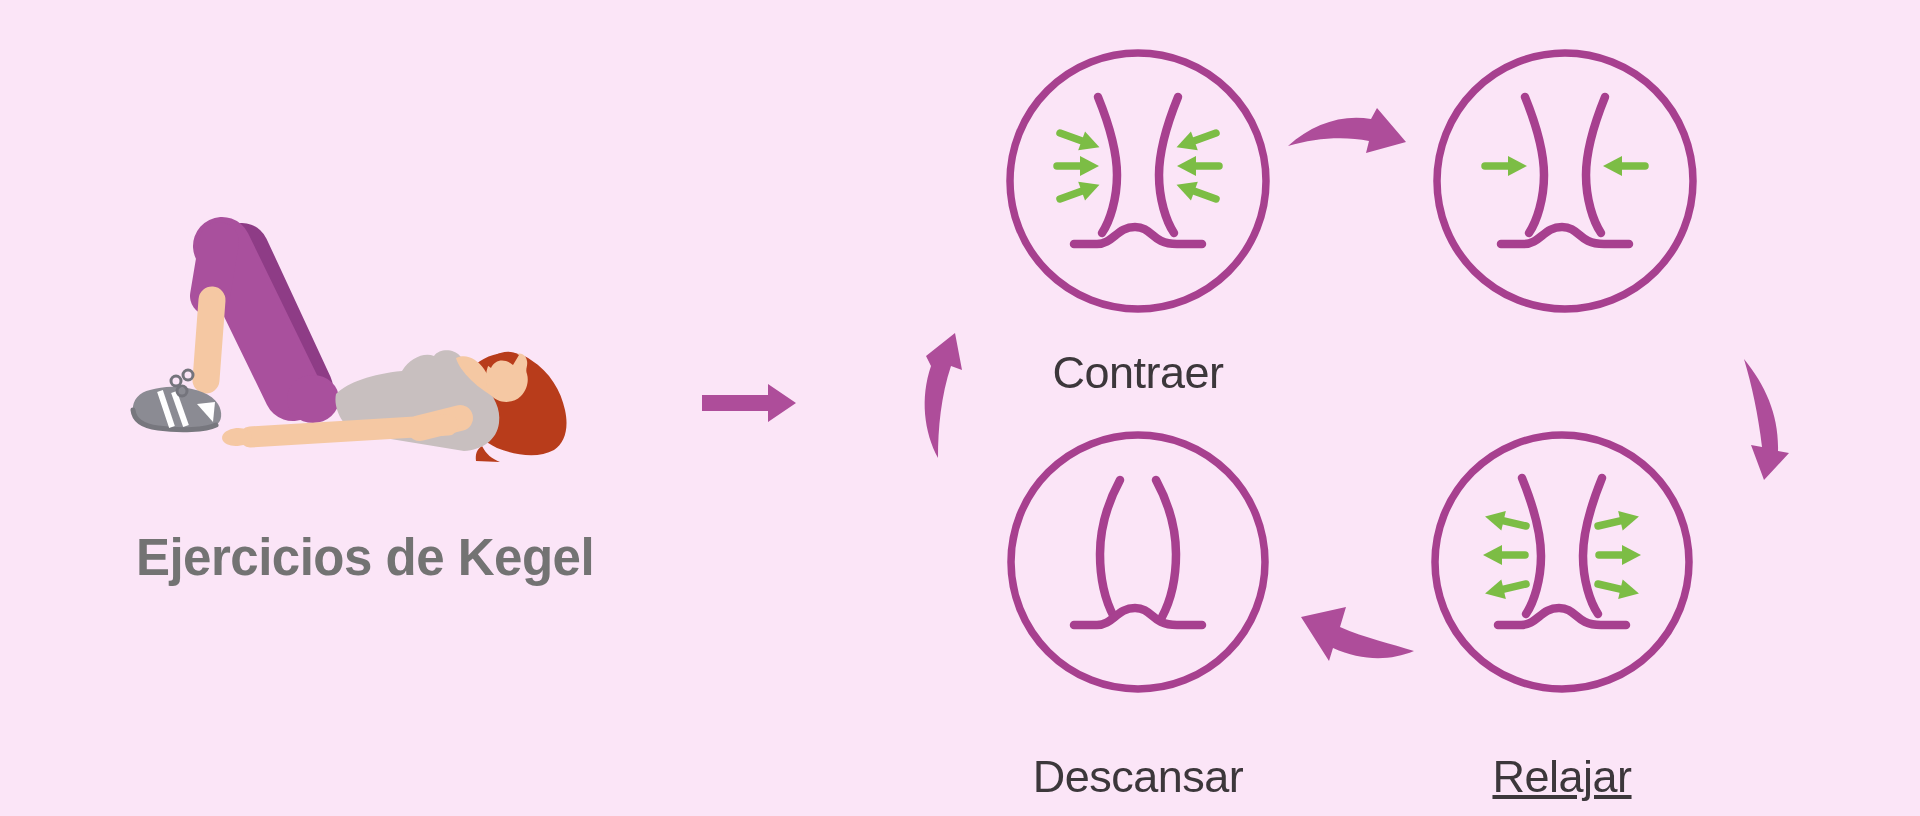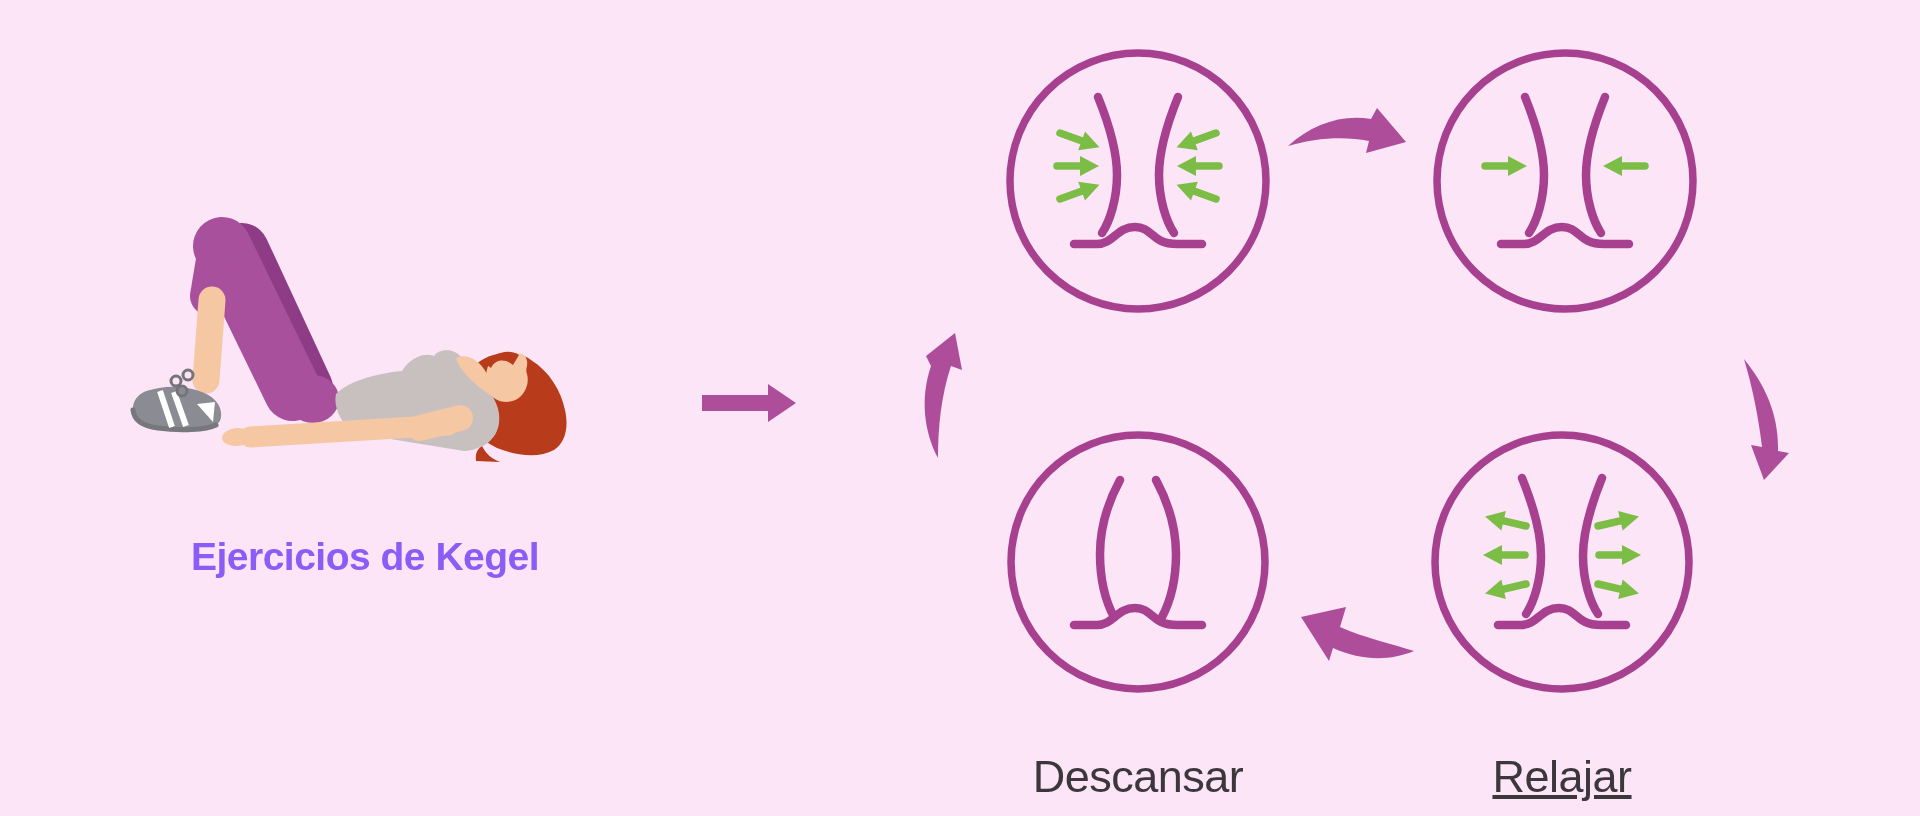--- a/index.html
+++ b/index.html
@@ -17,24 +17,24 @@
     font-size:45px;
     font-weight:400;
     letter-spacing:-0.5px;
     color:#3C373B;
     white-space:nowrap;
   }
   #main-title{
     position:absolute;
     transform:translate(-50%,-50%);
     left:365px;top:557px;
-    font-size:39px;
+    font-size:51px;
     font-weight:700;
     letter-spacing:-0.5px;
-    color:#8b5cf6;
+    color:#737373;
     white-space:nowrap;
   }
   .lbl-contraer{left:1138px;top:373px;}
   .lbl-mantener{left:1565px;top:373px;}
   .lbl-descansar{left:1138px;top:777px;}
   .lbl-relajar{left:1562px;top:777px;text-decoration:underline;}
 </style>
 </head>
 <body>
 
@@ -154,16 +154,17 @@
     </g>
 
     <g transform="translate(1138,562)">
       <circle r="127" stroke="#A7408F" stroke-width="7.5" fill="none"></circle>
       <use href="#openvase"></use>
     </g>
   </svg>
 
   <div id="main-title">Ejercicios de Kegel</div>
 
+  <div class="step-label lbl-contraer">Contraer</div>
   <div class="step-label lbl-relajar">Relajar</div>
   <div class="step-label lbl-descansar">Descansar</div>
 
 </div>
 
 </body></html>

